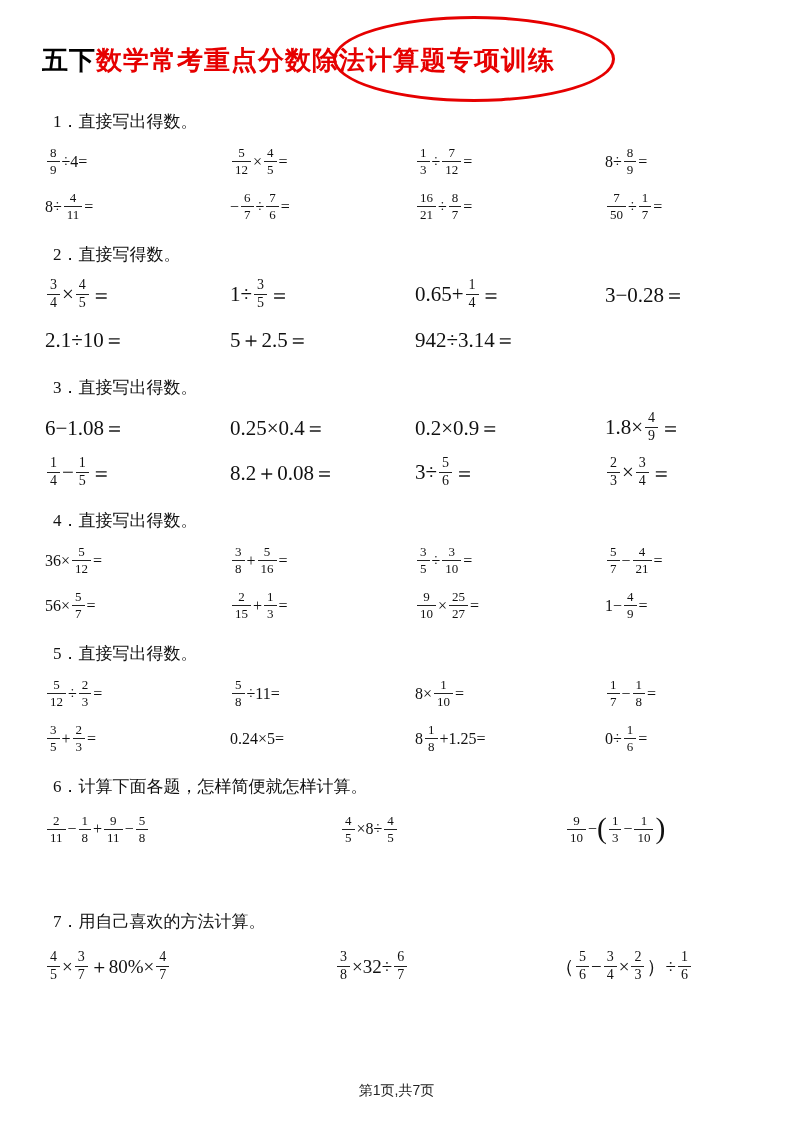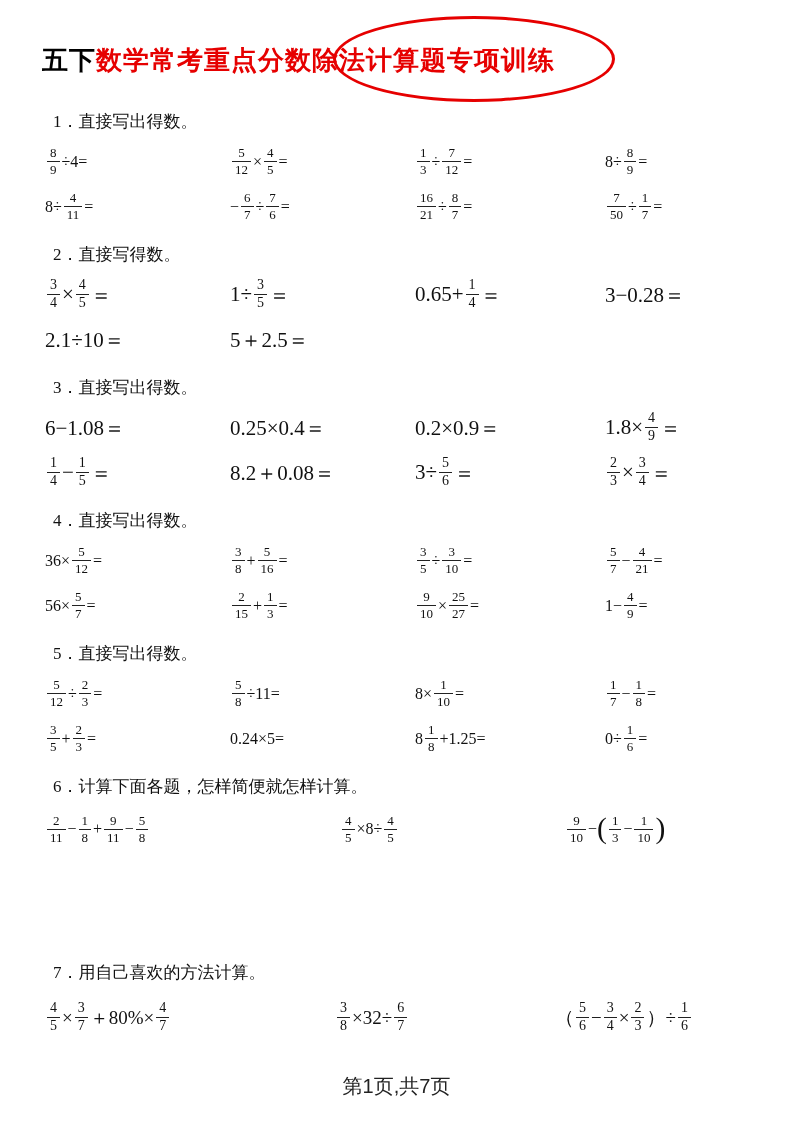--- a/index.html
+++ b/index.html
@@ -65,29 +65,29 @@
   .big-paren {
     font-size: 1.85em;
     font-weight: 300;
     vertical-align: middle;
     line-height: 0.9;
     display: inline-block;
     transform: translateY(-1px);
   }
   
   .sec-6 .row-h { min-height: 50px; }
-  .sec-7 { margin-top: 107px; }
+  .sec-7 { margin-top: 56px; }
   .sec-7 .row-h { min-height: 55px; }
   
   .footer {
     position: absolute;
     left: 0; right: 0;
     bottom: 22px;
     text-align: center;
-    font-size: 20px;
+    font-size: 14px;
     color: #222;
   }
 </style>
 </head>
 <body>
 
 <div class="page">
 
   <div class="header">
     <h1 class="title"><span class="t-black">五下</span><span class="t-red" style="color: rgb(230, 0, 0);">数学常考重点分数除法计算题专项训练</span></h1>
@@ -219,20 +219,23 @@
           </div>
         <div class="cell row-h">
             <span class="mtext">3−0.28＝</span>
           </div>
         <div class="cell row-h">
             <span class="mtext">2.1÷10＝</span>
           </div>
         <div class="cell row-h">
             <span class="mtext">5＋2.5＝</span>
           </div>
+        <div class="cell row-h">
+            <span class="mtext">942÷3.14＝</span>
+          </div>
       </div>
     </section>
 
     <section>
       <h2 class="sec-h">3．直接写出得数。</h2>
       <div class="grid g4 math math-lg">
         <div class="cell row-h">
             <span class="mtext">6−1.08＝</span>
           </div>
         <div class="cell row-h">

